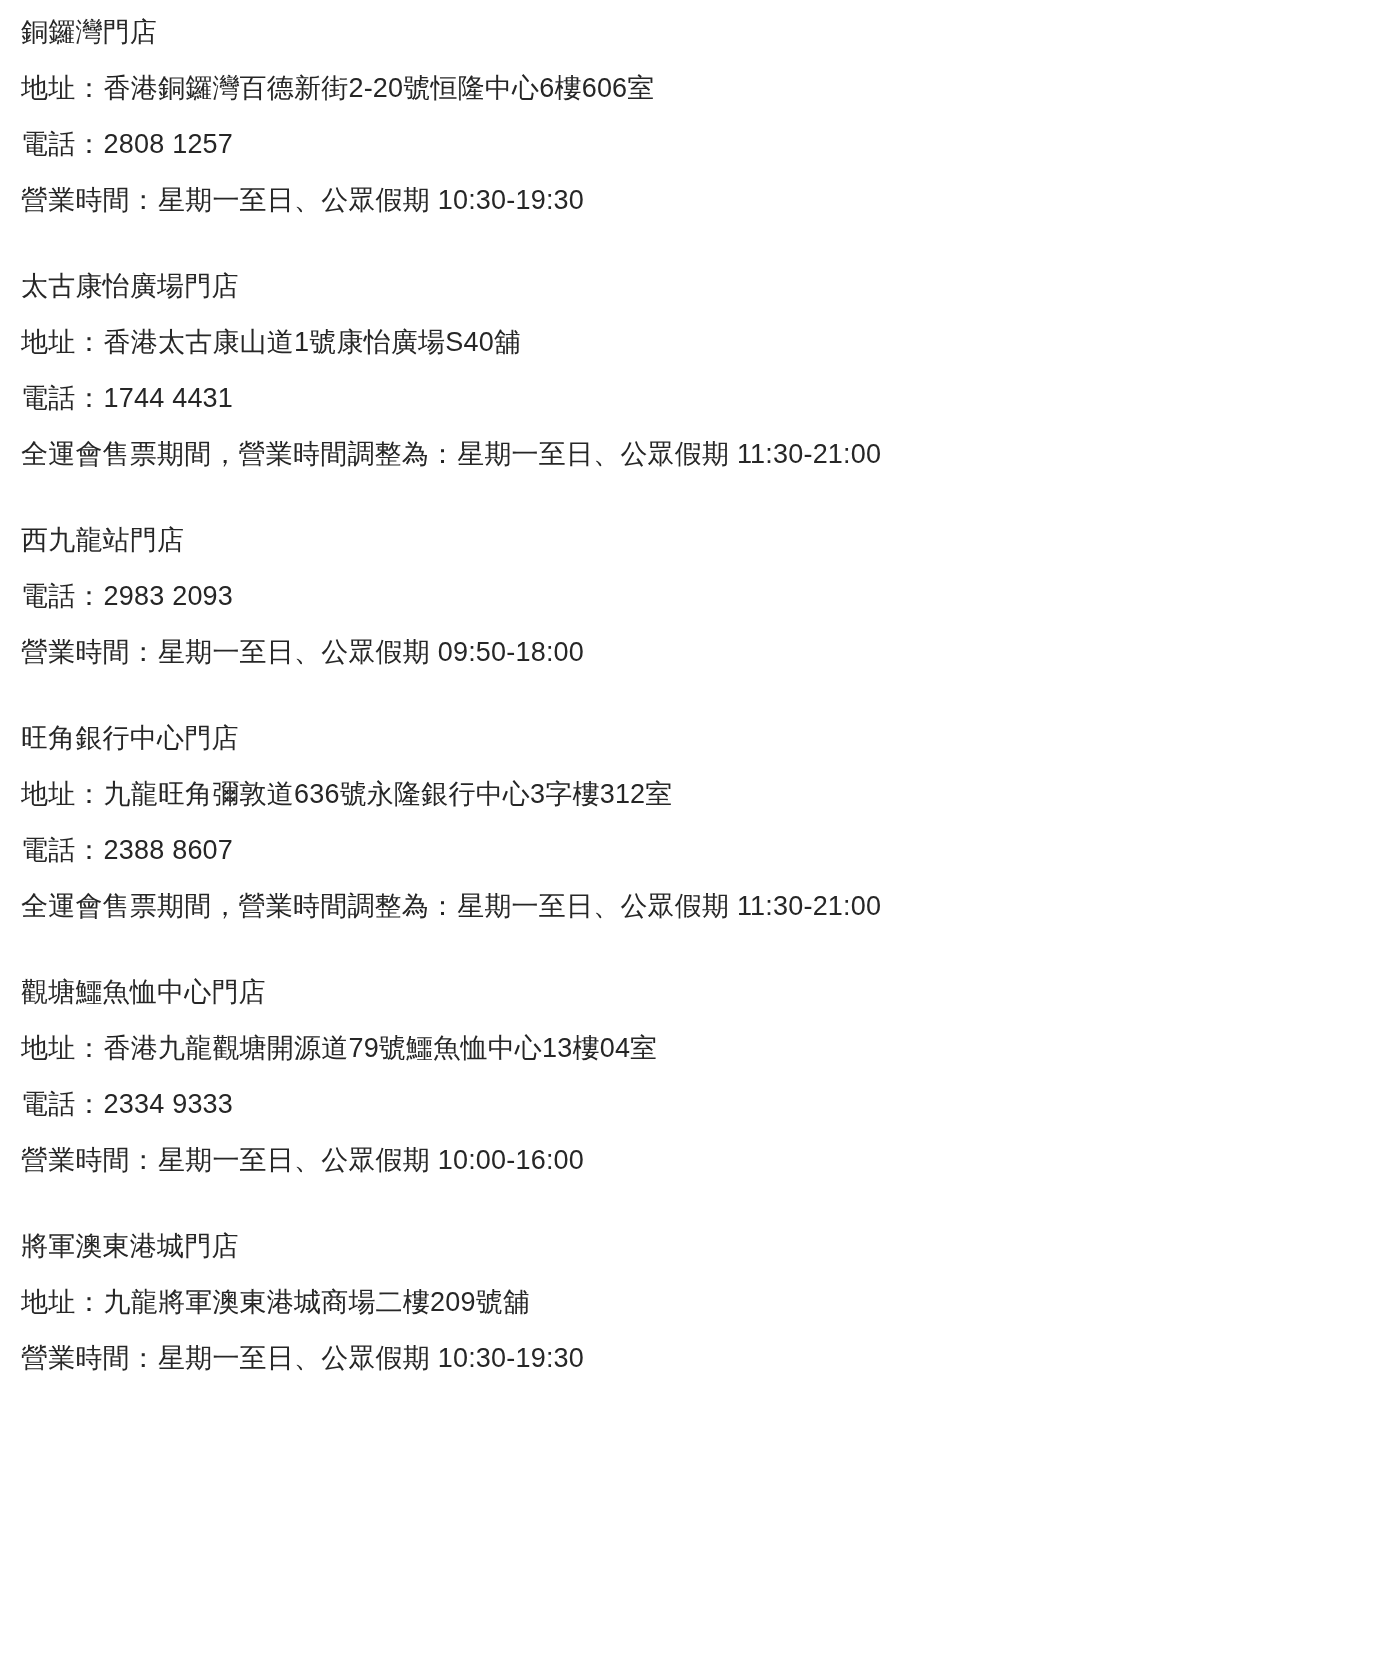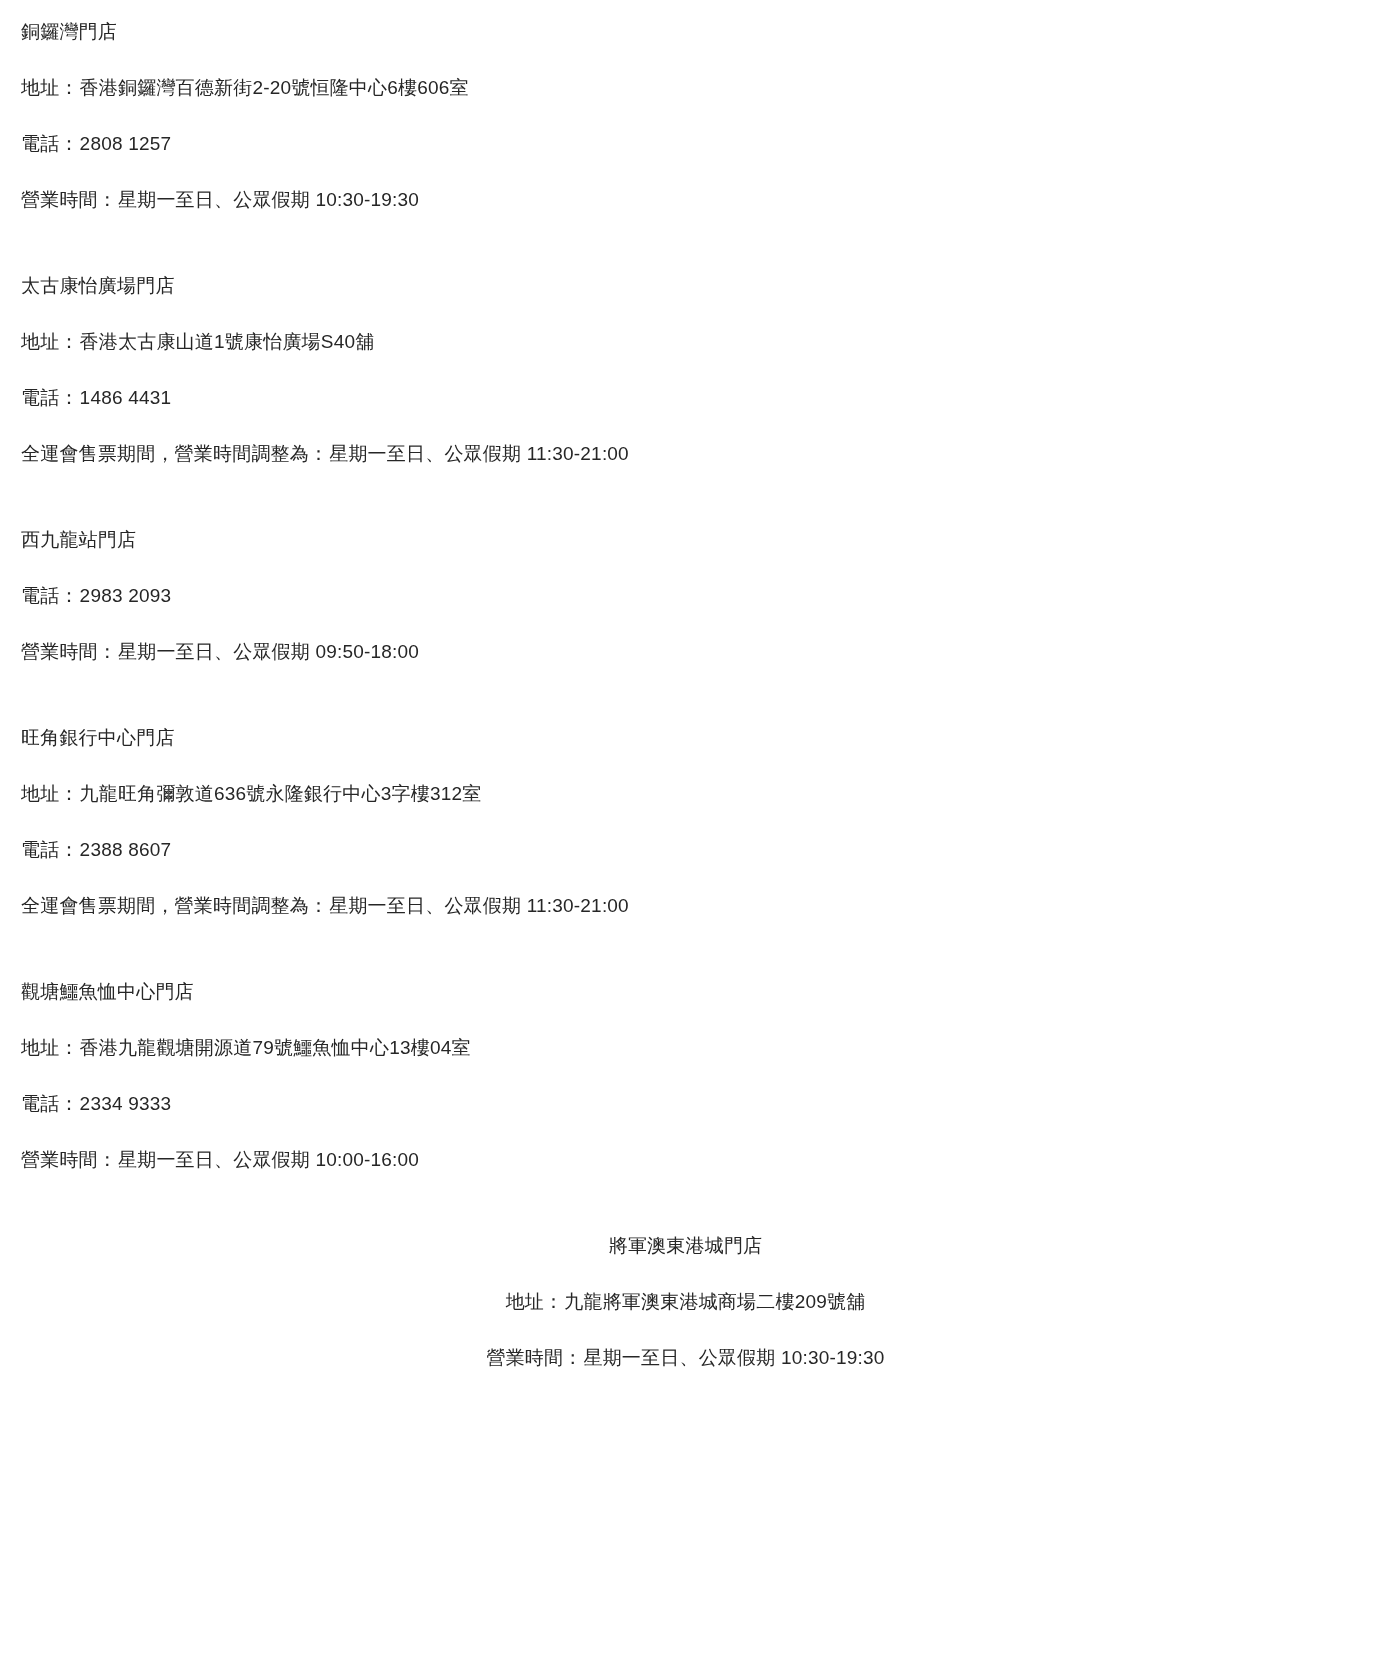--- a/index.html
+++ b/index.html
@@ -15,24 +15,23 @@
     -webkit-font-smoothing: antialiased;
   }
   .content {
     padding: 17px 24px 40px 21px;
   }
   .store {
     margin: 0 0 56px 0;
   }
   .store:last-child {
     margin-bottom: 0;
-    text-align: center;
   }
   .line {
-    font-size: 19px;
+    font-size: 27px;
     line-height: 30px;
     margin: 0 0 26px 0;
     white-space: nowrap;
     letter-spacing: 0.2px;
   }
   .line:last-child {
     margin-bottom: 0;
   }
   .val {
     margin-left: 1px;
@@ -45,21 +44,21 @@
   <section class="store">
     <p class="line">銅鑼灣門店</p>
     <p class="line"><span>地址：</span><span class="val">香港銅鑼灣百德新街2-20號恒隆中心6樓606室</span></p>
     <p class="line"><span>電話：</span><span class="val">2808 1257</span></p>
     <p class="line"><span>營業時間：</span><span class="val">星期一至日、公眾假期 10:30-19:30</span></p>
   </section>
 
   <section class="store">
     <p class="line">太古康怡廣場門店</p>
     <p class="line"><span>地址：</span><span class="val">香港太古康山道1號康怡廣場S40舖</span></p>
-    <p class="line"><span>電話：</span><span class="val">1486 4431</span></p>
+    <p class="line"><span>電話：</span><span class="val">1744 4431</span></p>
     <p class="line"><span>全運會售票期間，營業時間調整為：</span><span class="val">星期一至日、公眾假期 11:30-21:00</span></p>
   </section>
 
   <section class="store">
     <p class="line">西九龍站門店</p>
     <p class="line"><span>電話：</span><span class="val">2983 2093</span></p>
     <p class="line"><span>營業時間：</span><span class="val">星期一至日、公眾假期 09:50-18:00</span></p>
   </section>
 
   <section class="store">

